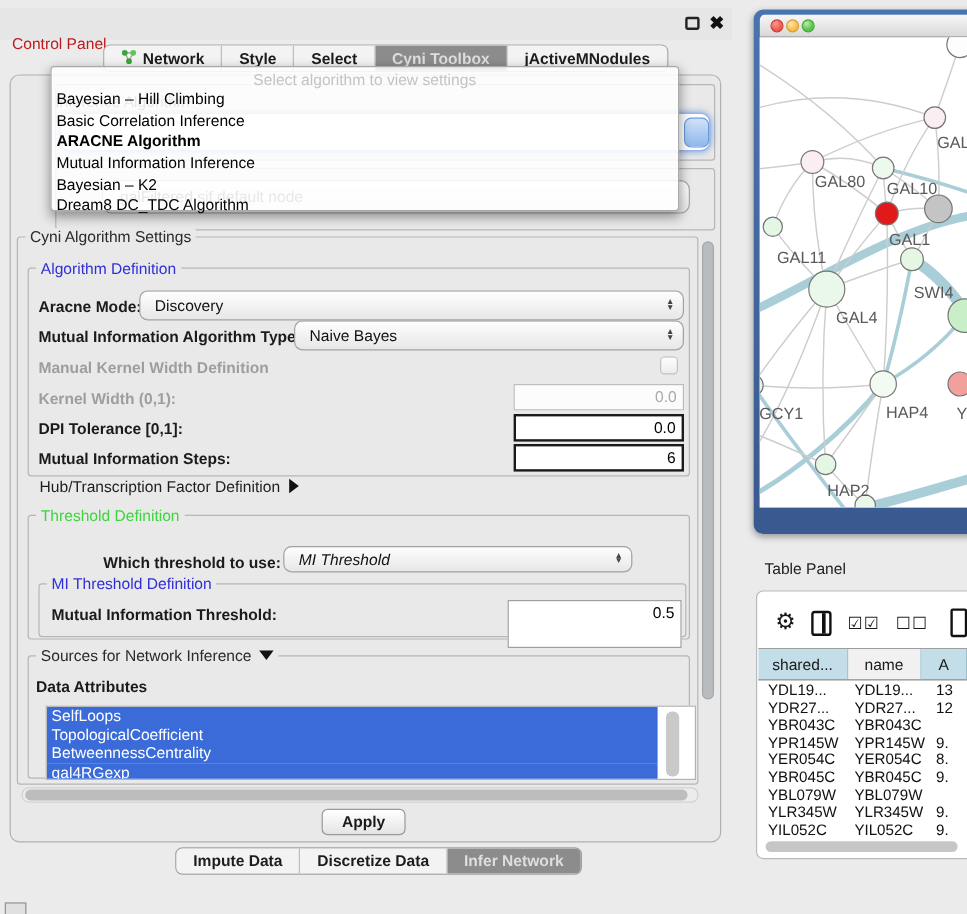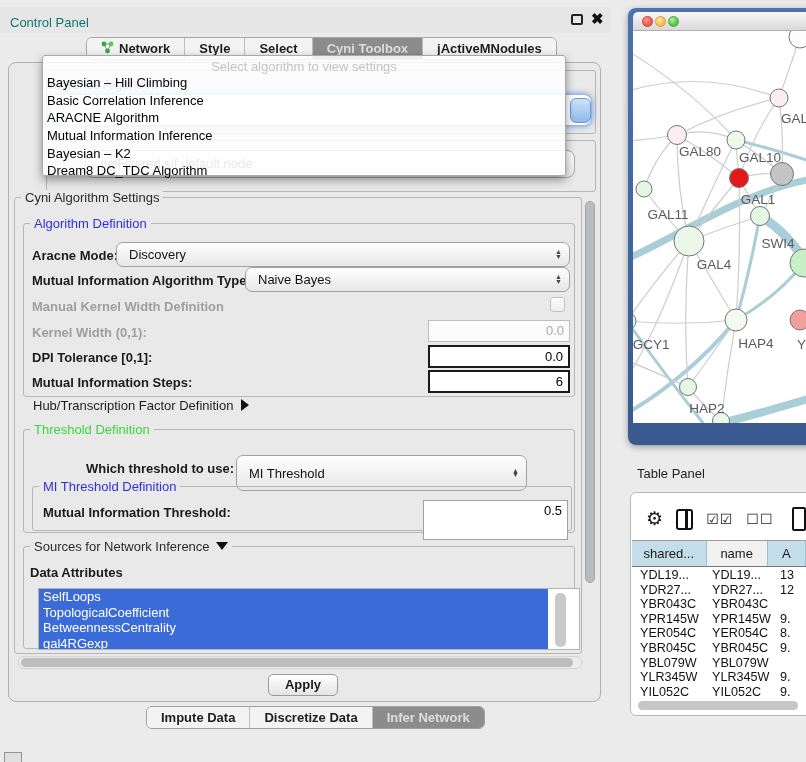--- a/index.html
+++ b/index.html
@@ -2,21 +2,21 @@
 <html><head>
 <meta charset="utf-8">
 <style>
   * { margin:0; padding:0; box-sizing:border-box; }
   html,body { width:806px; height:762px; }
   body { font-family:"Liberation Sans", sans-serif; background:#ebebeb; position:relative; overflow:hidden; }
   .abs { position:absolute; }
 
   
   #titlebar { left:0; top:7px; width:610px; height:26px; background:#e6e6e6; }
-  #panel-title { left:10px; top:8px; font-size:13px; color:#0f766e; }
+  #panel-title { left:10px; top:22px; font-size:13px; color:#b91c1c; }
   #float-btn { left:571px; top:7px; width:12px; height:11px; border:2px solid #222; border-radius:2px; }
   #close-btn { left:591px; top:3px; font-size:15px; font-weight:bold; color:#111; }
 
   #tabbar { left:86px; top:37px; height:23px; display:flex; border:1px solid #a8a8a8; border-radius:6px; background:#f3f3f3; overflow:hidden; }
   .tab { padding:0 14px; font-size:13px; font-weight:bold; color:#1d1d1d; display:flex; align-items:center; gap:5px; border-right:1px solid #bdbdbd; background:#f3f3f3; white-space:nowrap; }
   .tab:last-child { border-right:none; }
   .tab.selected { background:#8c8c8c; color:#dedede; }
 
   #main-frame { left:8px; top:62px; width:593px; height:640px; border:1px solid #b0b0b0; border-radius:8px; background:#e9e9e9; }
 
@@ -27,21 +27,21 @@
   #ghost-label { left:46px; top:77px; font-size:13px; color:#555; }
   #ghost-combo1 { left:50px; top:94px; width:542px; height:32px; background:#fff; border:1px solid #9ab5e4; border-radius:8px; box-shadow:0 0 6px rgba(90,140,220,.9); }
   #ghost-spin { left:570px; top:98px; width:21px; height:25px; border:1px solid #6a98d8; border-radius:6px; background:linear-gradient(#cfe2f8,#8fb8ec); }
   #ghost-group2 { left:46px; top:140px; width:550px; height:52px; }
   #ghost-combo2 { left:85px; top:150px; width:490px; height:28px; background:linear-gradient(#fdfdfd,#ebebeb); border:1px solid #a8a8a8; border-radius:8px; font-size:13px; color:#555; line-height:26px; padding-left:14px; }
 
   
   #algo-popup { left:42px; top:55px; width:524px; height:121px; background:rgba(255,255,255,0.86); border:1px solid #a9a9a9; border-radius:3px; box-shadow:0 4px 10px rgba(0,0,0,0.4); z-index:20; }
   #algo-placeholder { width:100%; text-align:center; margin-top:3px; font-size:13px; color:#c3c3c3; }
   .algo-opt { font-size:13px; color:#000; padding:1.3px 0 1.3px 4px; line-height:15px; white-space:nowrap; }
-  .algo-opt.bold { font-weight:normal; }
+  .algo-opt.bold { font-weight:bold; }
 
   
   #settings-group { left:14px; top:197px; width:568px; height:457px; border:1px solid #b6b6b6; border-radius:3px; }
   #settings-scroll-thumb { left:585px; top:201px; width:10px; height:382px; background:#b9bcbe; border:1px solid #a6a6a6; border-radius:5px; }
   #algdef-group { left:8px; top:25px; width:552px; height:174px; }
   .blue-label { color:#2f2fd8; }
   .green-label { color:#3dd43d; }
   .blabel { font-size:13px; font-weight:bold; color:#1b1b1b; white-space:nowrap; }
   .blabel.disabled { color:#9e9e9e; }
 
@@ -197,21 +197,21 @@
   </div>
 
   <div class="abs" style="left:18px;top:200px;font-size:13px;color:#1e1e1e;">
     <span>Hub/Transcription Factor Definition</span><span class="tri-right"></span>
   </div>
 
   <div class="abs groupbox" style="left:8px;top:231px;width:552px;height:104px;">
     <span class="group-label green-label">Threshold Definition</span>
 
     <div class="abs blabel" style="left:62px;top:31px;">Which threshold to use:</div>
-    <div class="abs combo" style="left:212px;top:25px;width:291px;height:36px;">
+    <div class="abs combo" style="left:212px;top:25px;width:291px;height:22px;font-style:italic;">
       <span class="val">MI Threshold</span>
       <span class="spin">
           <span>▲</span>
           <span>▼</span>
         </span>
     </div>
 
     <div class="abs groupbox" style="left:8px;top:56px;width:540px;height:45px;">
       <span class="group-label blue-label">MI Threshold Definition</span>
       <div class="abs blabel" style="left:10px;top:18px;">Mutual Information Threshold:</div>

